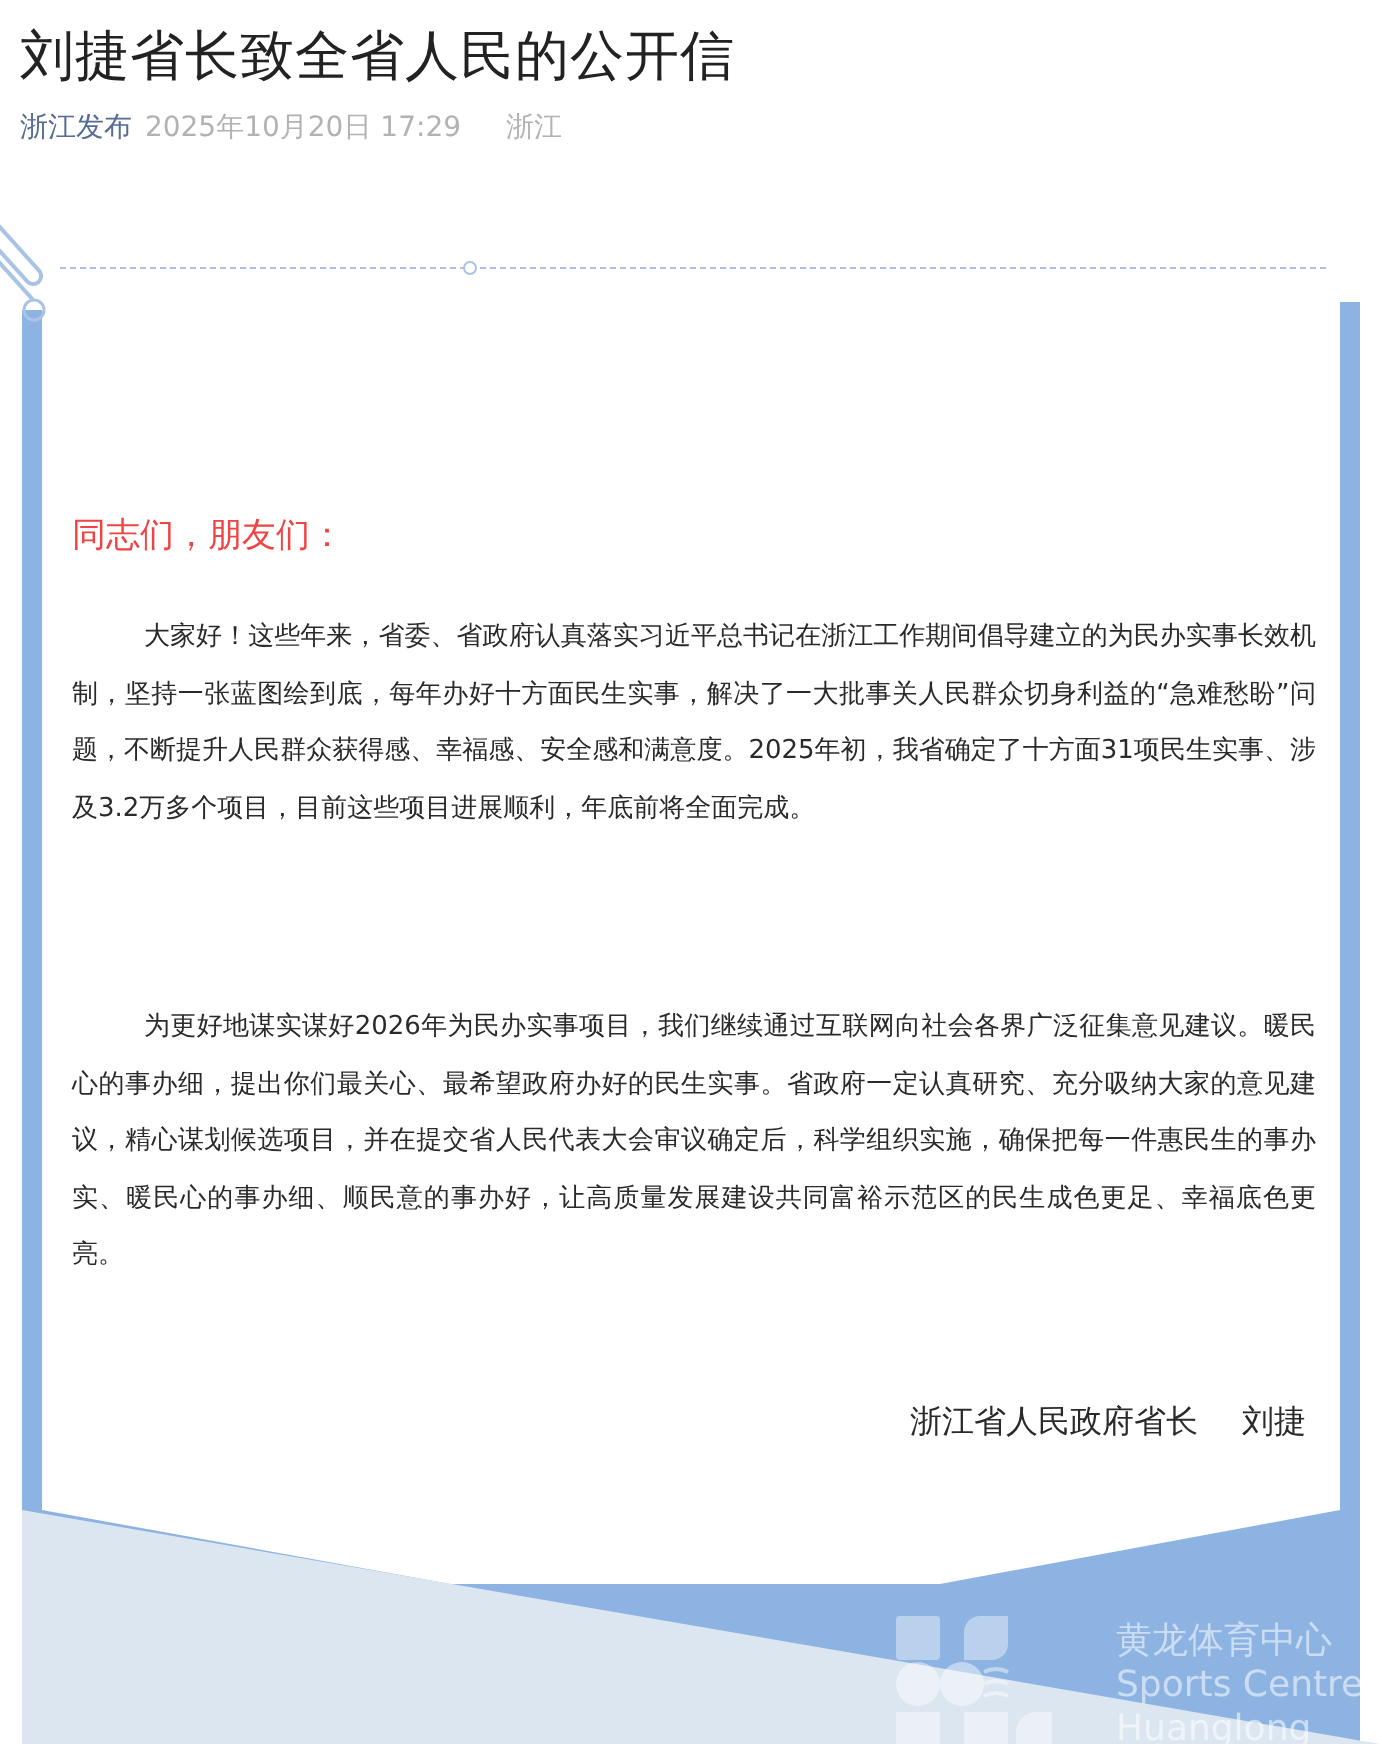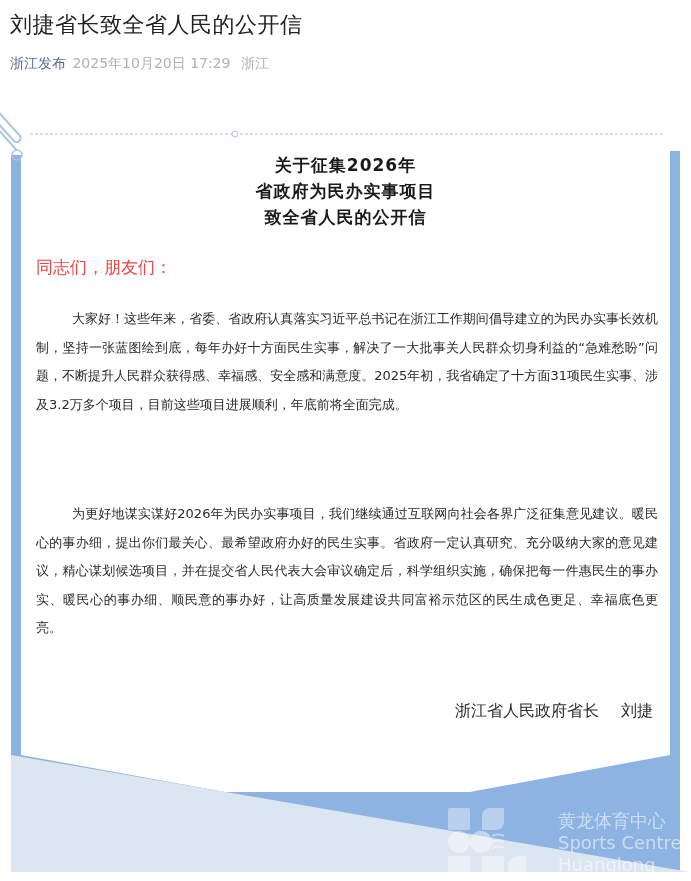--- a/index.html
+++ b/index.html
@@ -4,28 +4,28 @@
 <style>
   html, body { margin: 0; padding: 0; }
   body {
     width: 691px; height: 881px; position: relative; overflow: hidden;
     background: #ffffff;
     font-family: "DejaVu Sans", "Liberation Sans", sans-serif;
     color: #222;
   }
   .article-title {
     position: absolute; left: 10px; top: 10px;
-    font-size: 22px; color: #222; letter-spacing: 0.5px; white-space: nowrap;
+    font-size: 27px; color: #222; letter-spacing: 0.5px; white-space: nowrap;
   }
   .meta {
     position: absolute; left: 10px; top: 55px; font-size: 14px; color: #b2b2b2;
     white-space: nowrap;
   }
   .meta .source { color: #576b95; margin-right: 2px; }
-  .meta .date { margin-right: 6px; }
+  .meta .date { margin-right: 18px; }
 
   .letter { position: absolute; left: 0; top: 100px; width: 691px; height: 781px; }
   .letter svg.bg { position: absolute; left: 0; top: 0; }
 
   .heading {
     position: absolute; left: 0; width: 691px; top: 52px;
     text-align: center; font-weight: bold; font-size: 17px; line-height: 26px;
     color: #1a1a1a; letter-spacing: 1px;
   }
   .heading div { white-space: nowrap; }
@@ -81,25 +81,20 @@
 
     <line x1="30" y1="34" x2="665" y2="34" stroke="#a9c3e6" stroke-width="1" stroke-dasharray="3,2"></line>
     <circle cx="235" cy="34" r="3" fill="#fff" stroke="#a9c3e6" stroke-width="1"></circle>
 
     <g transform="translate(13,52) rotate(-42)">
       <path d="M4 0 L4 -48 A6 6 0 0 1 16 -48 L16 -8 A4 4 0 0 1 8 -8 L8 -40" fill="none" stroke="#a9c3e6" stroke-width="2" stroke-linecap="round"></path>
     </g>
     <circle cx="17" cy="55" r="5" fill="none" stroke="#a9c3e6" stroke-width="1.5"></circle>
   </svg>
 
-  <div class="heading">
-    <div>关于征集2026年</div>
-    <div>省政府为民办实事项目</div>
-    <div>致全省人民的公开信</div>
-  </div>
 
   <div class="greeting">同志们，朋友们：</div>
   <div class="body-text p1">大家好！这些年来，省委、省政府认真落实习近平总书记在浙江工作期间倡导建立的为民办实事长效机制，坚持一张蓝图绘到底，每年办好十方面民生实事，解决了一大批事关人民群众切身利益的“急难愁盼”问题，不断提升人民群众获得感、幸福感、安全感和满意度。2025年初，我省确定了十方面31项民生实事、涉及3.2万多个项目，目前这些项目进展顺利，年底前将全面完成。</div>
   <div class="body-text p2">为更好地谋实谋好2026年为民办实事项目，我们继续通过互联网向社会各界广泛征集意见建议。暖民心的事办细，提出你们最关心、最希望政府办好的民生实事。省政府一定认真研究、充分吸纳大家的意见建议，精心谋划候选项目，并在提交省人民代表大会审议确定后，科学组织实施，确保把每一件惠民生的事办实、暖民心的事办细、顺民意的事办好，让高质量发展建设共同富裕示范区的民生成色更足、幸福底色更亮。</div>
 
   <div class="signature">
     <div>
       <span>浙江省人民政府省长</span><span class="gap"></span><span>刘捷</span>
     </div>
   </div>

